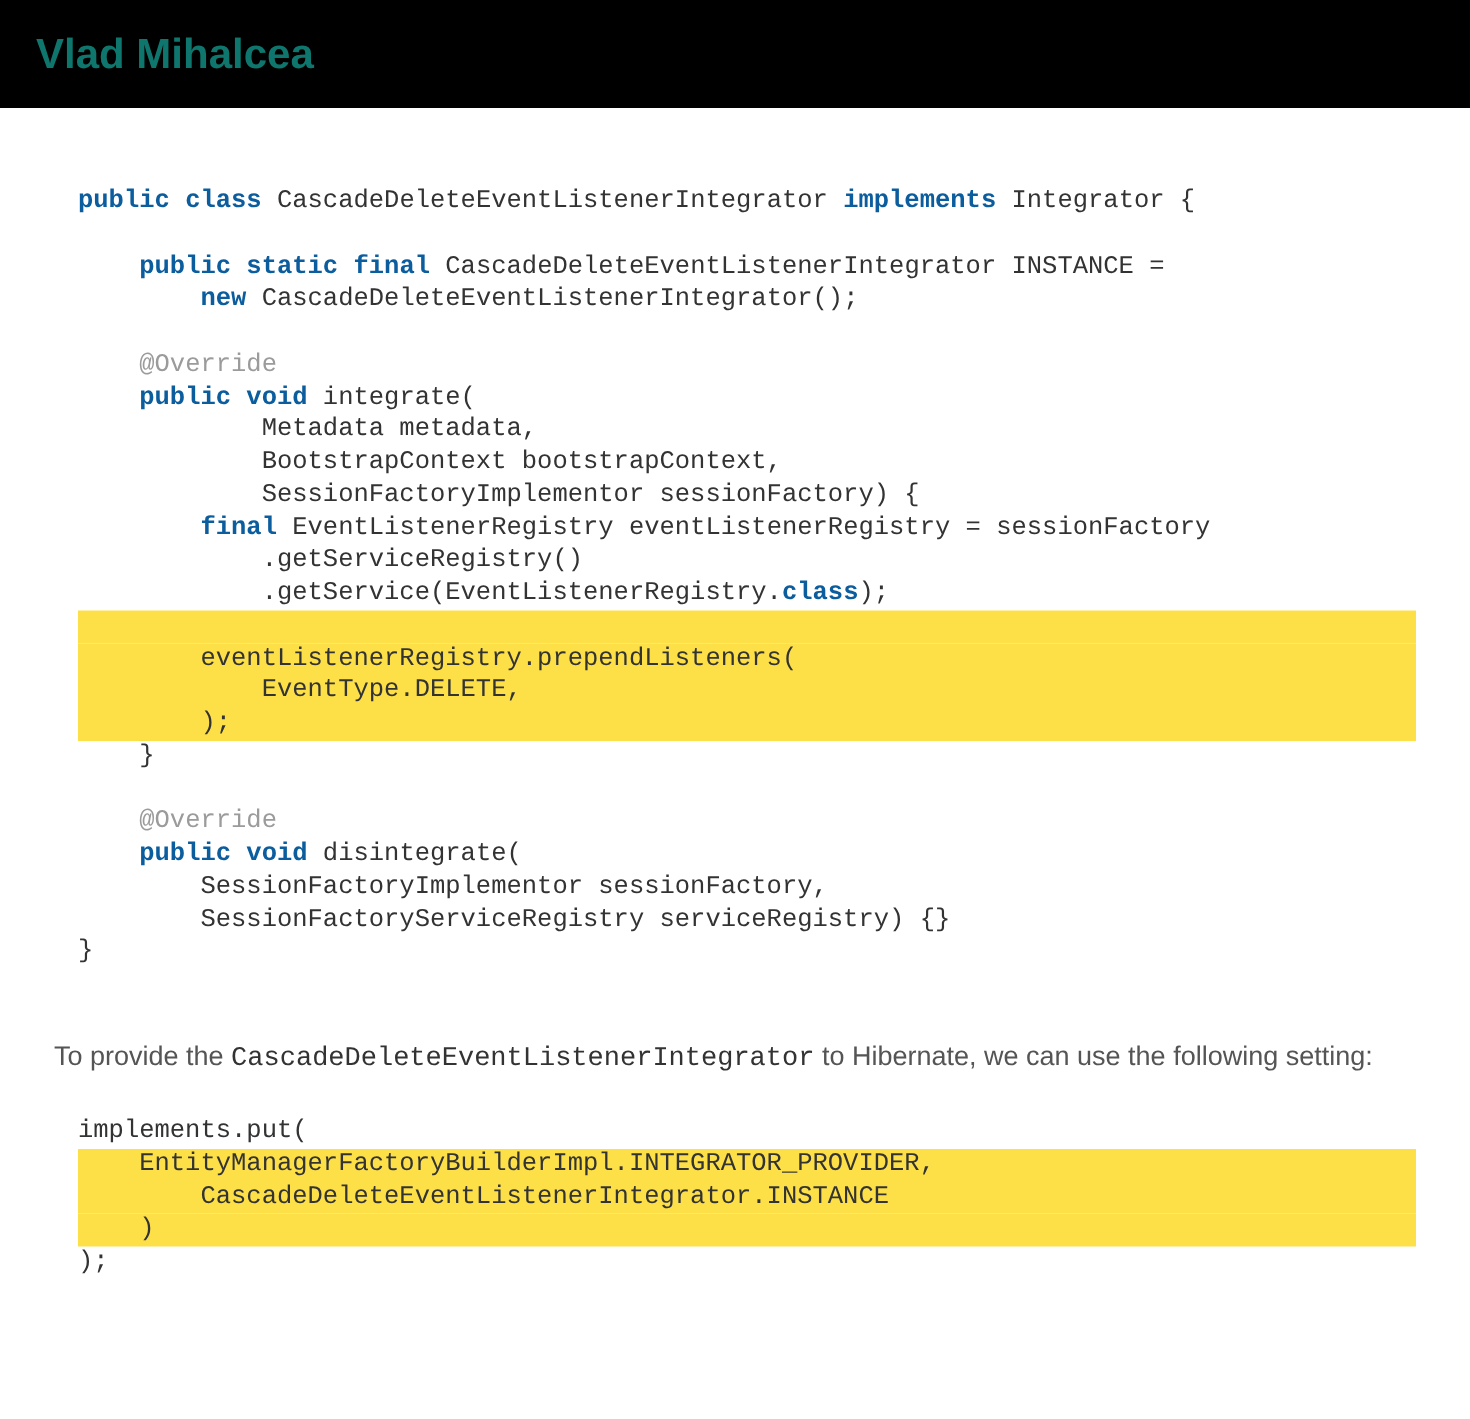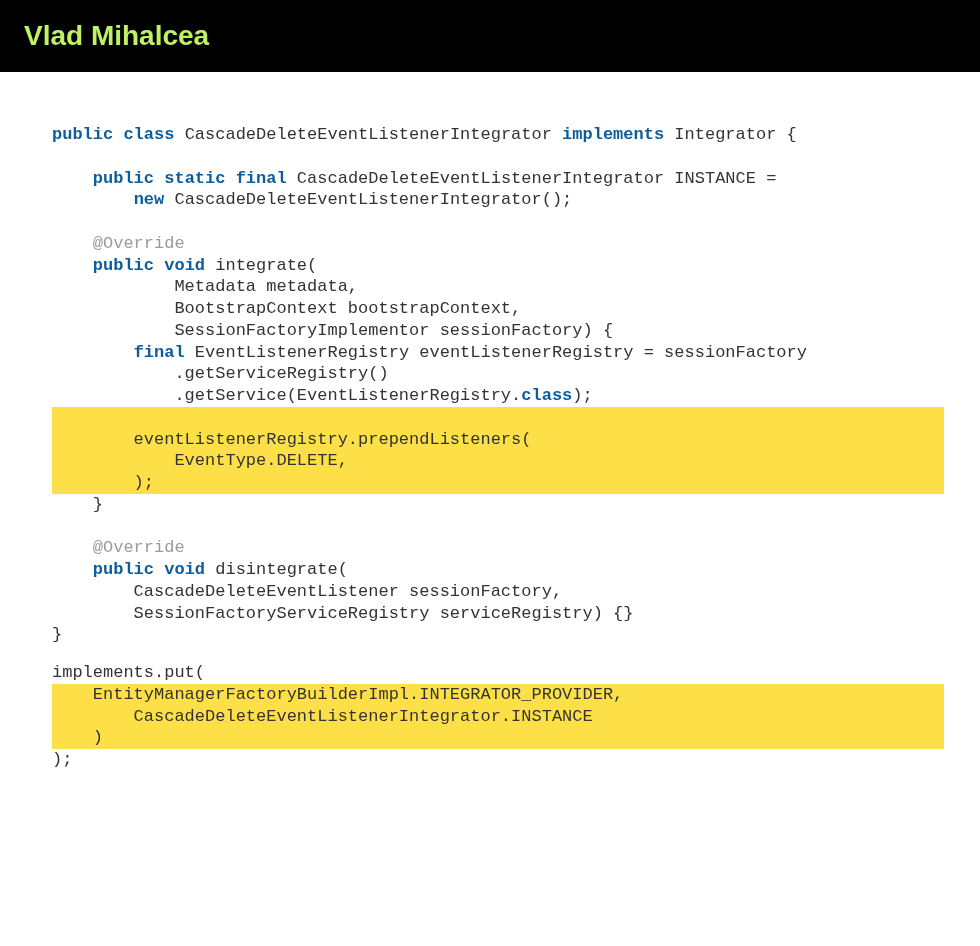--- a/index.html
+++ b/index.html
@@ -5,21 +5,21 @@
   * { box-sizing: border-box; }
   body {
     margin: 0;
     padding: 0;
     font-family: Arial, Helvetica, sans-serif;
     background: #fff;
     width: 980px;
   }
   .header {
     background: #000;
-    color: #bef264;
+    color: #0f766e;
     padding: 20px 24px;
     font-size: 28px;
     font-weight: bold;
   }
   .content {
     padding: 36px 20px 20px 36px;
   }
   pre.code {
     font-family: Consolas, Menlo, "Courier New", monospace;
     font-size: 17px;
@@ -60,21 +60,24 @@
 <span>            Metadata metadata,</span>
 <span>            BootstrapContext bootstrapContext,</span>
 <span>            SessionFactoryImplementor sessionFactory) {</span>
 <span>        </span><span class="k">final</span><span> EventListenerRegistry eventListenerRegistry = sessionFactory</span>
 <span>            .getServiceRegistry()</span>
 <span>            .getService(EventListenerRegistry.</span><span class="k">class</span><span>);</span>
 <span class="hl"> </span><span class="hl">        eventListenerRegistry.prependListeners(</span><span class="hl">            EventType.DELETE,</span><span class="hl">        );</span><span>    }</span>
 
 <span>    </span><span class="a">@Override</span>
 <span>    </span><span class="k">public</span><span> </span><span class="k">void</span><span> disintegrate(</span>
-<span>        CascadeDeleteEventListener sessionFactory,</span>
+<span>        SessionFactoryImplementor sessionFactory,</span>
 <span>        SessionFactoryServiceRegistry serviceRegistry) {}</span>
 <span>}</span></pre>
 
+<p class="para">
+  <span>To provide the </span><code>CascadeDeleteEventListenerIntegrator</code><span> to Hibernate, we can use the following setting:</span>
+</p>
 
 <pre class="code"><span>implements.put(</span>
 <span class="hl">    EntityManagerFactoryBuilderImpl.INTEGRATOR_PROVIDER,</span><span class="hl">        CascadeDeleteEventListenerIntegrator.INSTANCE</span><span class="hl">    )</span><span>);</span></pre>
 
 </div>
 
 </body></html>

